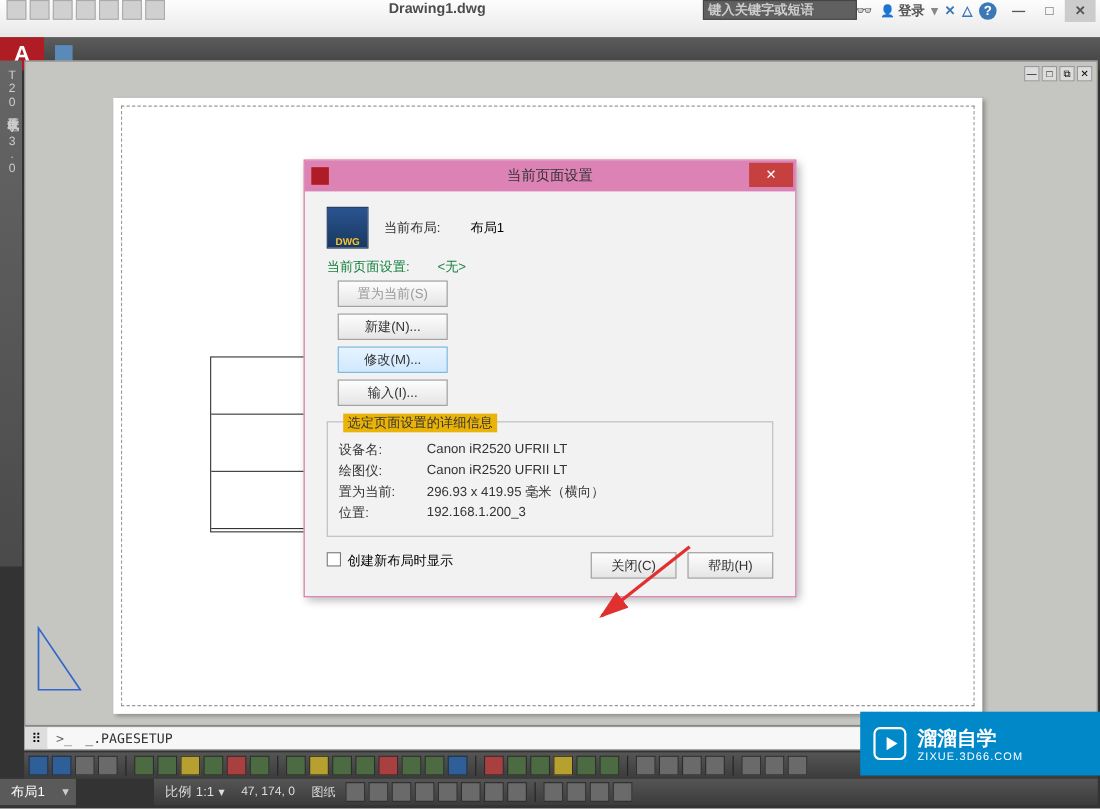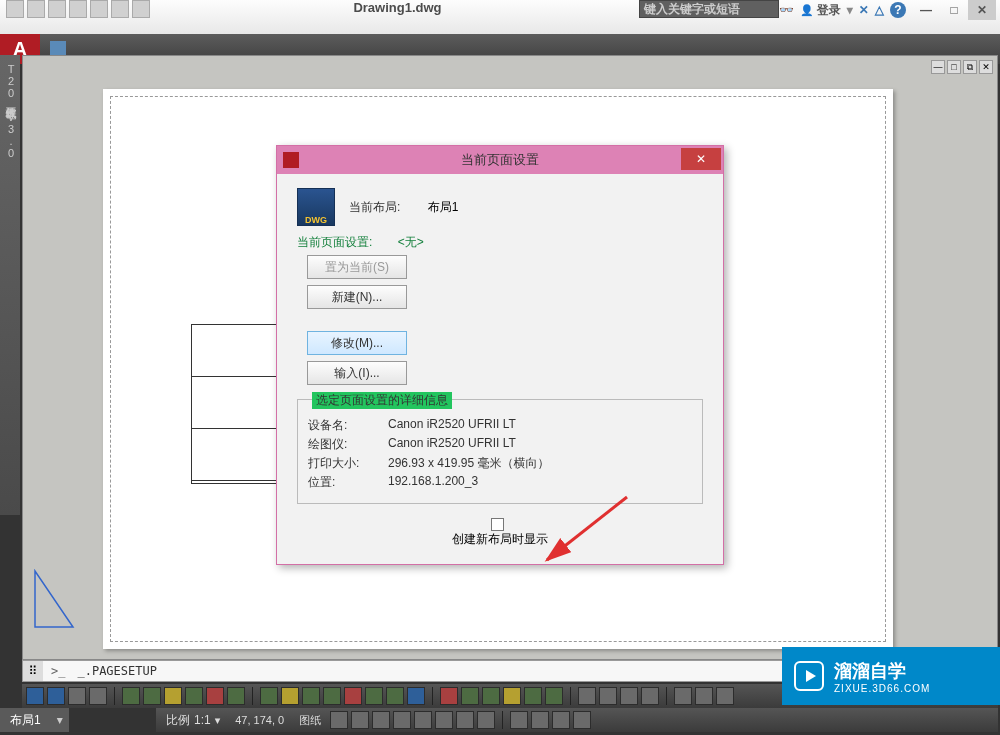--- a/index.html
+++ b/index.html
@@ -71,28 +71,28 @@
 .cur-layout { color:#333; }
 .cur-layout-name { margin-left:24px; }
 .section-label { color:#333; margin:4px 0 2px 0; }
 .sub-label { color:#15803d; margin-bottom:4px; }
 .sub-label .val { margin-left:22px; }
 .listbox { width:300px; height:108px; border:1px solid #888; background:#fff; padding:2px 4px; display:inline-block; vertical-align:top; }
 .list-item { color:#333; padding:1px 2px; }
 .btn-col { display:inline-flex; flex-direction:column; gap:6px; margin-left:10px; vertical-align:top; }
 .dlg-btn { width:100px; height:24px; border:1px solid #999; background:linear-gradient(#fdfdfd,#e5e5e5); color:#333; display:flex; align-items:center; justify-content:center; cursor:pointer; }
 .dlg-btn.disabled { color:#999; }
-.dlg-btn.highlighted { border:1px solid #6fb3e0; background:linear-gradient(#e8f4ff,#cfe8ff);margin-top:16px; }
+.dlg-btn.highlighted { border:1px solid #6fb3e0; background:linear-gradient(#e8f4ff,#cfe8ff); }
 .detail-box { border:1px solid #bbb; margin-top:14px; padding:10px 10px; }
-.detail-title { position:relative; top:-18px; left:4px; background:#22c55e; display:inline-block; padding:0 4px; color:#333;text-align:center; }
+.detail-title { position:relative; top:-18px; left:4px; background:#eab308; display:inline-block; padding:0 4px; color:#333;text-align:center; }
 .detail-grid { margin-top:-12px; font-family: SimSun, monospace; }
 .detail-grid div { display:flex; margin:2px 0; }
 .detail-grid .k { width:80px; color:#333; }
 .detail-grid .v { color:#333; }
-.dlg-footer-row { display:flex; align-items:center; margin-top:14px;flex-direction:column; }
+.dlg-footer-row { display:flex; margin-top:14px; }
 .chk { width:13px; height:13px; border:1px solid #777; background:#fff; margin-right:6px; }
 .footer-btns { margin-left:auto; display:flex; gap:10px; }
 .footer-btns .dlg-btn { width:78px; }
 
 
 .arrow { position:absolute; left:532px; top:492px; width:100px; height:80px; pointer-events:none; }
 .arrow svg { width:100%; height:100%; }
 
 
 .badge { position:absolute; right:0; top:647px; width:218px; height:58px; background:#0088c9; display:flex; align-items:center; color:#fff; padding:0 12px; gap:10px; }
@@ -208,21 +208,21 @@
   <div class="sep"></div>
   <div class="tbtn grey"></div>
   <div class="tbtn grey"></div>
   <div class="tbtn grey"></div>
 </div>
 
 <div class="layout-tab">
   <span>布局1</span>
   <span style="color:#ccc;padding:0 6px">▾</span>
 </div>
-<div class="tbrow r2" style="left:156px">
+<div class="tbrow r2" style="left:140px">
   <div class="status-section">
     <span>比例</span>
     <span>1:1</span> ▾
   </div>
   <div class="status-section">47, 174, 0</div>
   <div class="status-section">图纸</div>
   <div class="tbtn grey"></div>
   <div class="tbtn grey"></div>
   <div class="tbtn grey"></div>
   <div class="tbtn grey"></div>
@@ -268,32 +268,36 @@
       <div class="detail-grid">
         <div>
             <span class="k">设备名:</span>
             <span class="v">Canon iR2520 UFRII LT</span>
           </div>
         <div>
             <span class="k">绘图仪:</span>
             <span class="v">Canon iR2520 UFRII LT</span>
           </div>
         <div>
-            <span class="k">打印大小:</span>
+            <span class="k">置为当前:</span>
             <span class="v">296.93 x 419.95 毫米（横向）</span>
           </div>
         <div>
             <span class="k">位置:</span>
             <span class="v">192.168.1.200_3</span>
           </div>
       </div>
     </div>
     <div class="dlg-footer-row">
       <div class="chk"></div>
       <span>创建新布局时显示</span>
+      <div class="footer-btns">
+        <div class="dlg-btn">关闭(C)</div>
+        <div class="dlg-btn">帮助(H)</div>
+      </div>
     </div>
   </div>
 </div>
 
 <div class="arrow">
   <svg viewBox="0 0 100 80">
       <defs>
         <marker id="ah" markerWidth="10" markerHeight="10" refX="8" refY="3" orient="auto">
           <path d="M0,0 L0,6 L9,3 z" fill="#e03030"></path>
         </marker>

